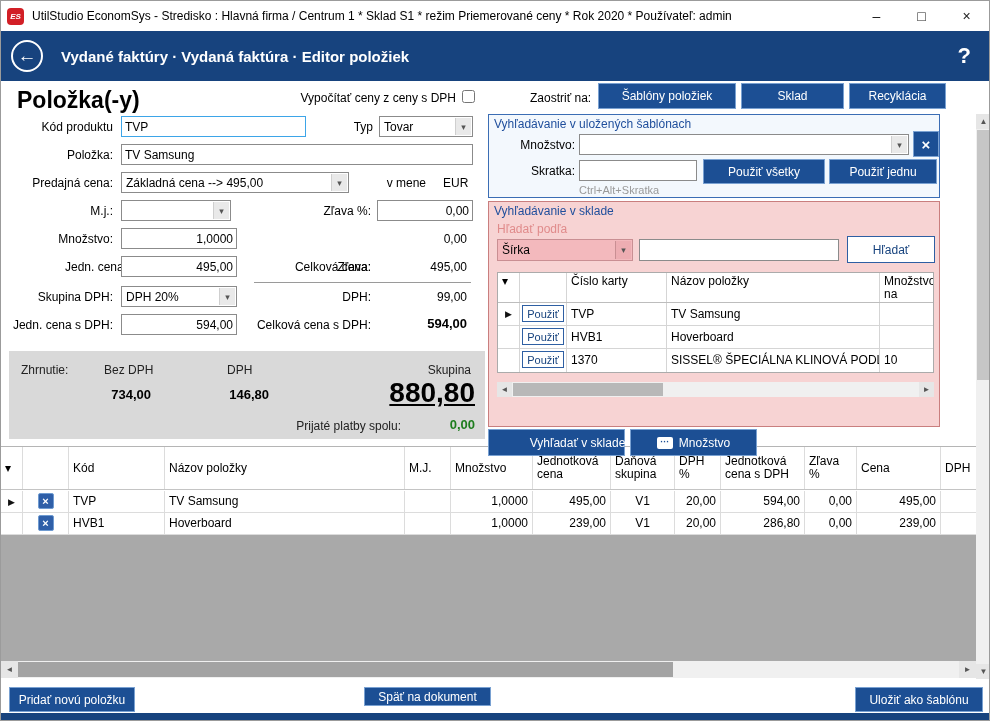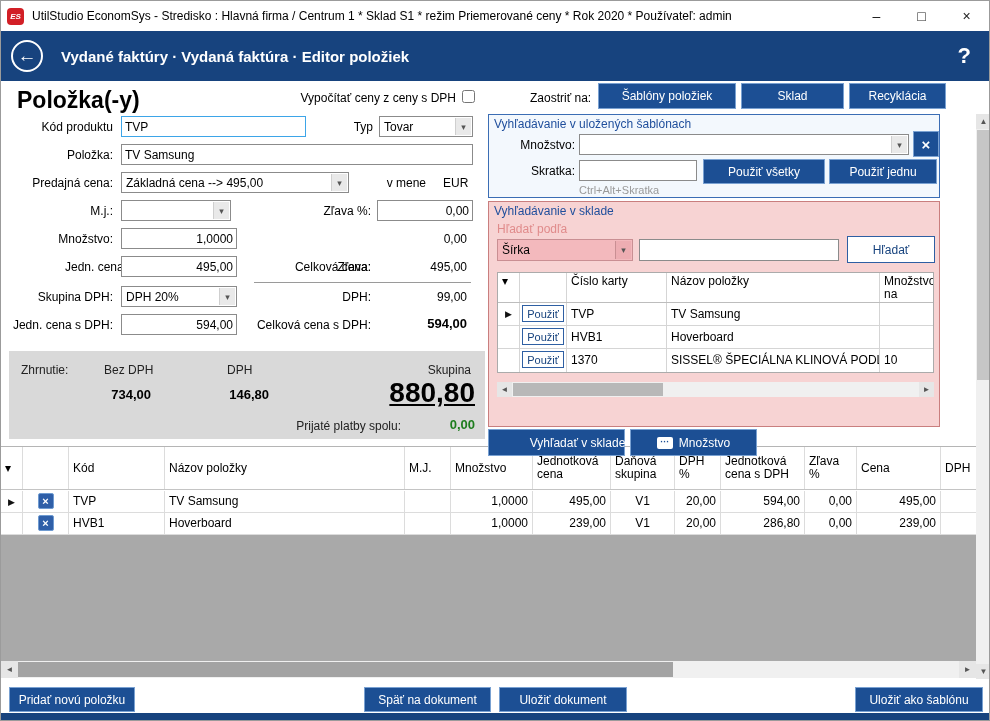--- a/index.html
+++ b/index.html
@@ -312,18 +312,17 @@
   </div>
 
   <div class="abs sb-track" style="left:975px;top:113px;width:15px;height:565px;">
     <div class="sb-btn" style="left:0;top:0;width:15px;height:15px;">▲</div>
     <div class="abs" style="left:1px;top:16px;width:13px;height:250px;background:#c6c6c6;"></div>
     <div class="sb-btn" style="left:0;bottom:0;width:15px;height:15px;">▼</div>
   </div>
 
   <div class="abs" style="left:0;top:678px;width:990px;height:34px;background:#fff;"></div>
   <div class="btn" style="left:8px;top:686px;width:126px;height:25px;">Pridať novú položku</div>
-  <div class="btn" style="left:363px;top:686px;width:127px;height:25px;">Späť na dokument</div>
-  <div class="btn" style="left:498px;top:686px;width:128px;height:25px;">Uložiť dokument</div>
+  <div class="btn" style="left:363px;top:686px;width:127px;height:19px;">Späť na dokument</div>
   <div class="btn" style="left:854px;top:686px;width:128px;height:25px;">Uložiť ako šablónu</div>
   <div class="abs" style="left:0;top:712px;width:990px;height:9px;background:#17437e;"></div>
 
 </div>
 
 </body></html>

